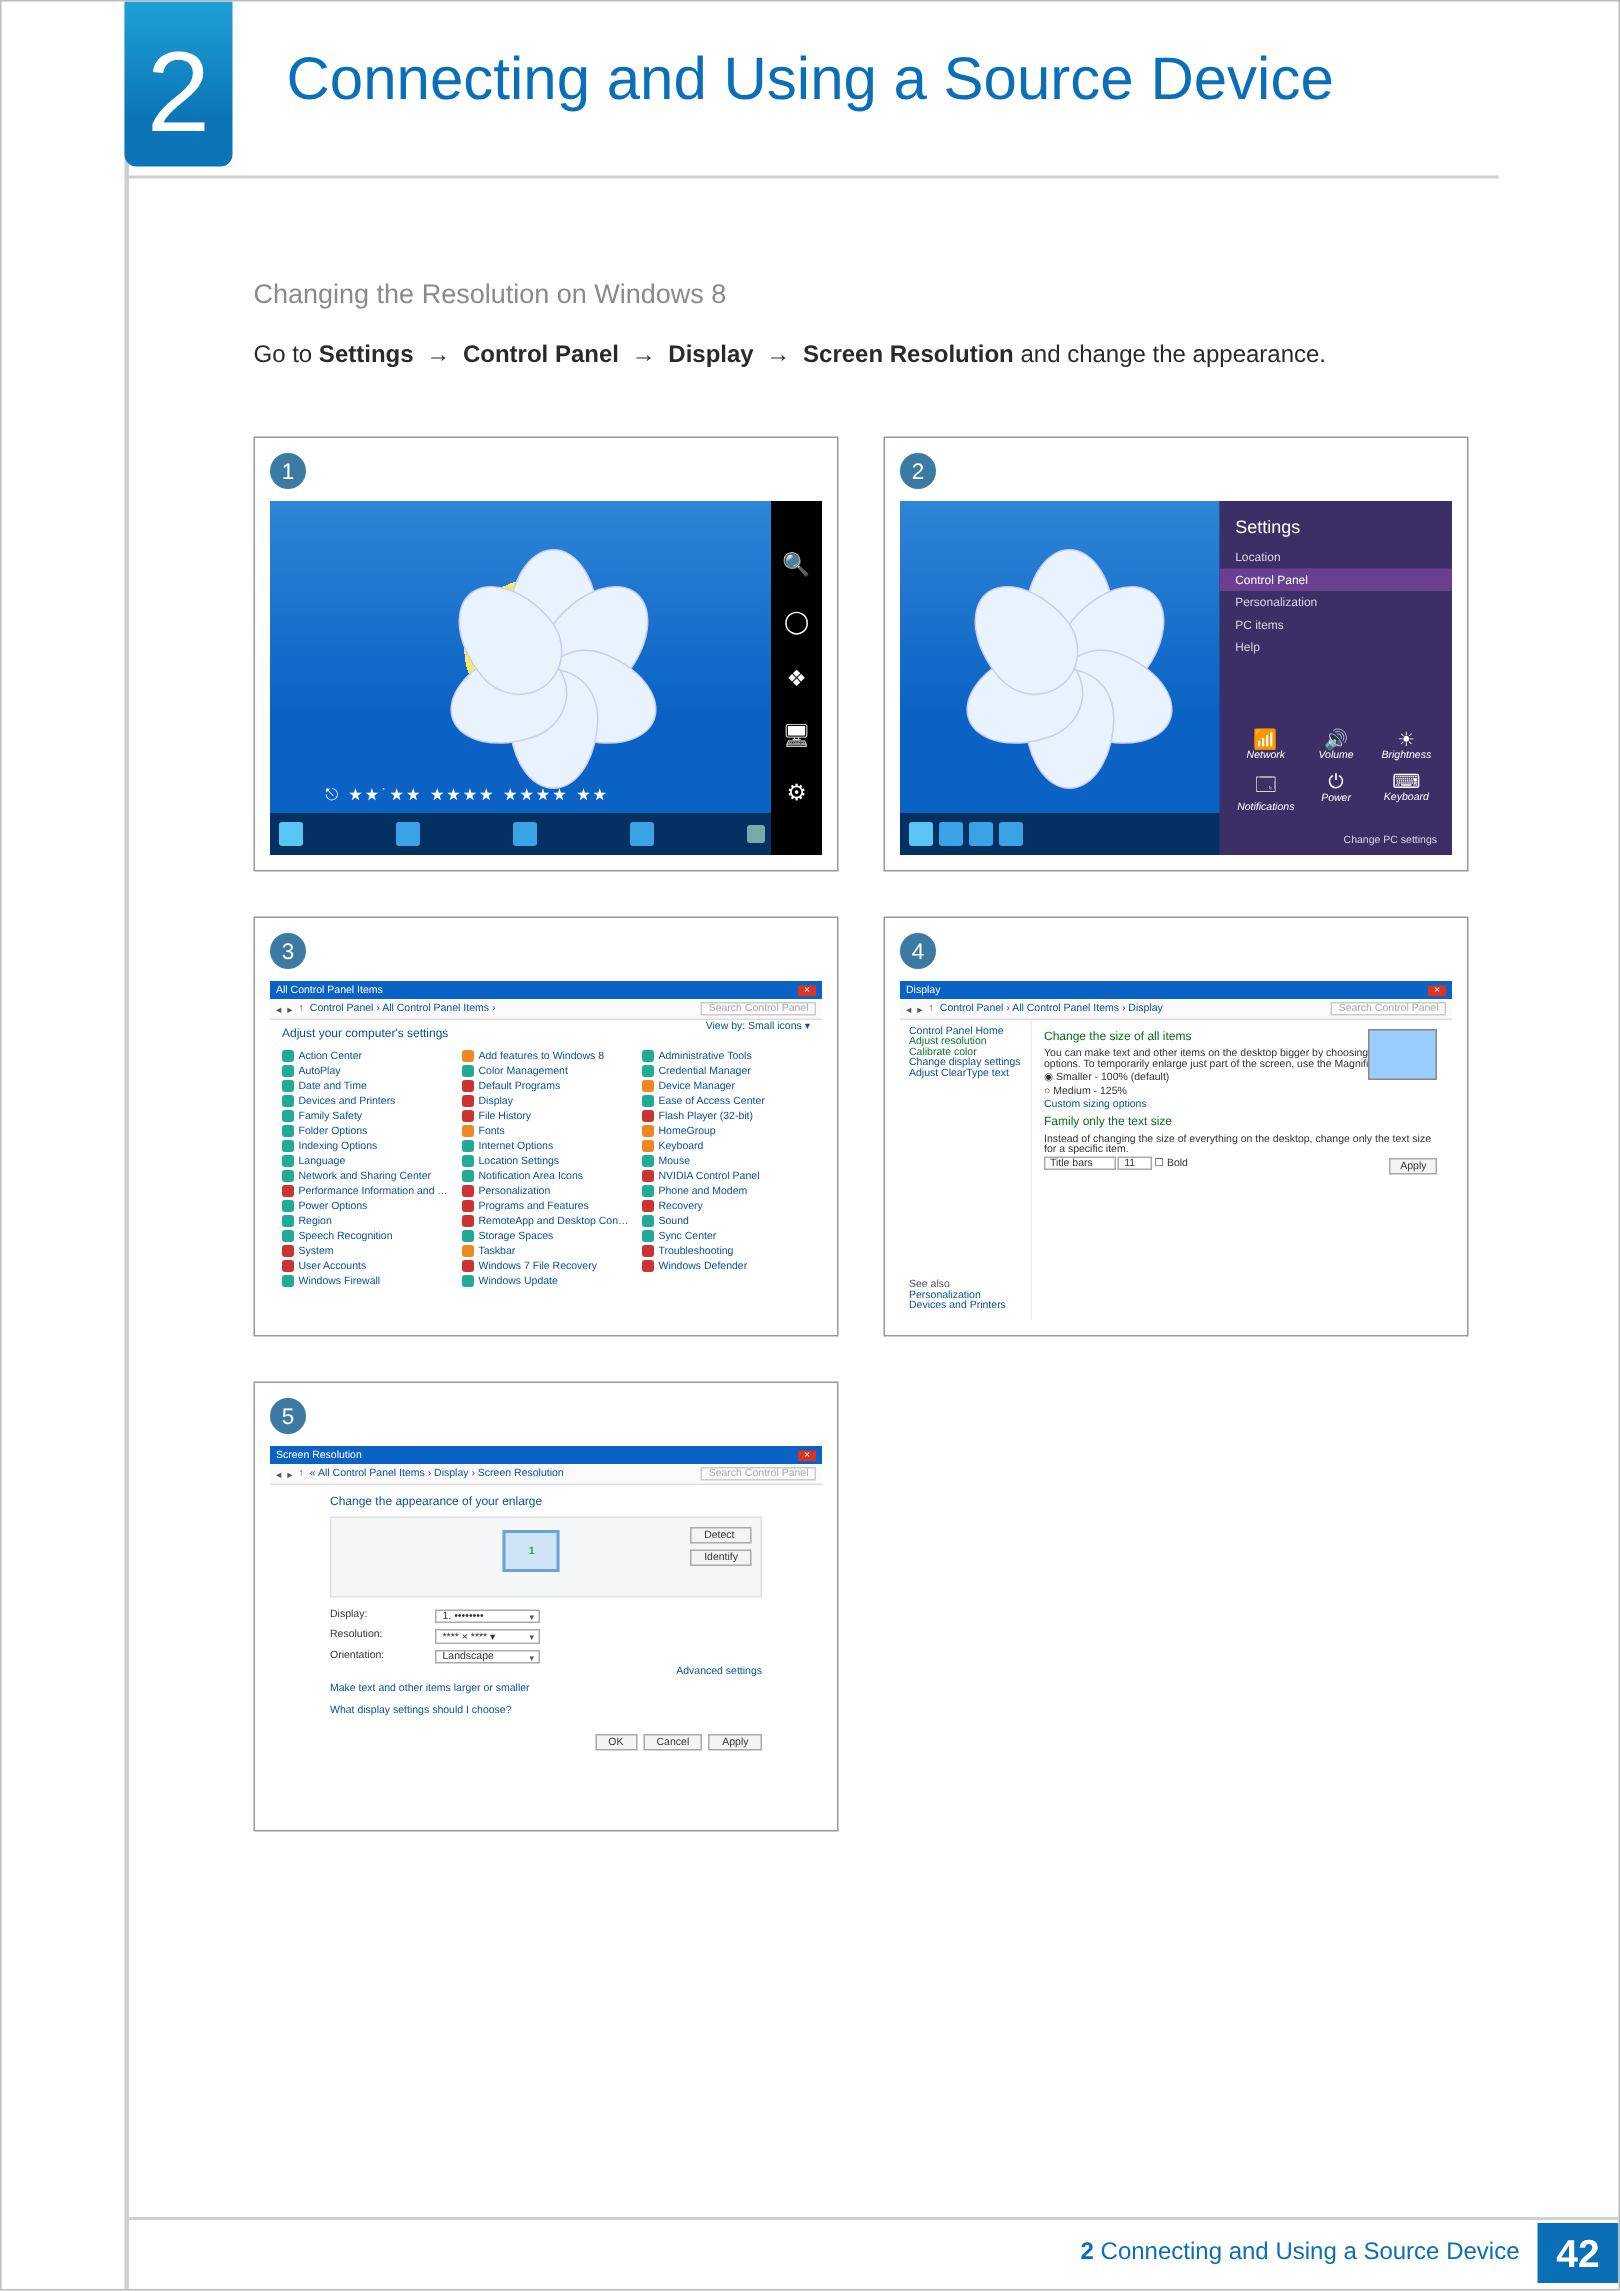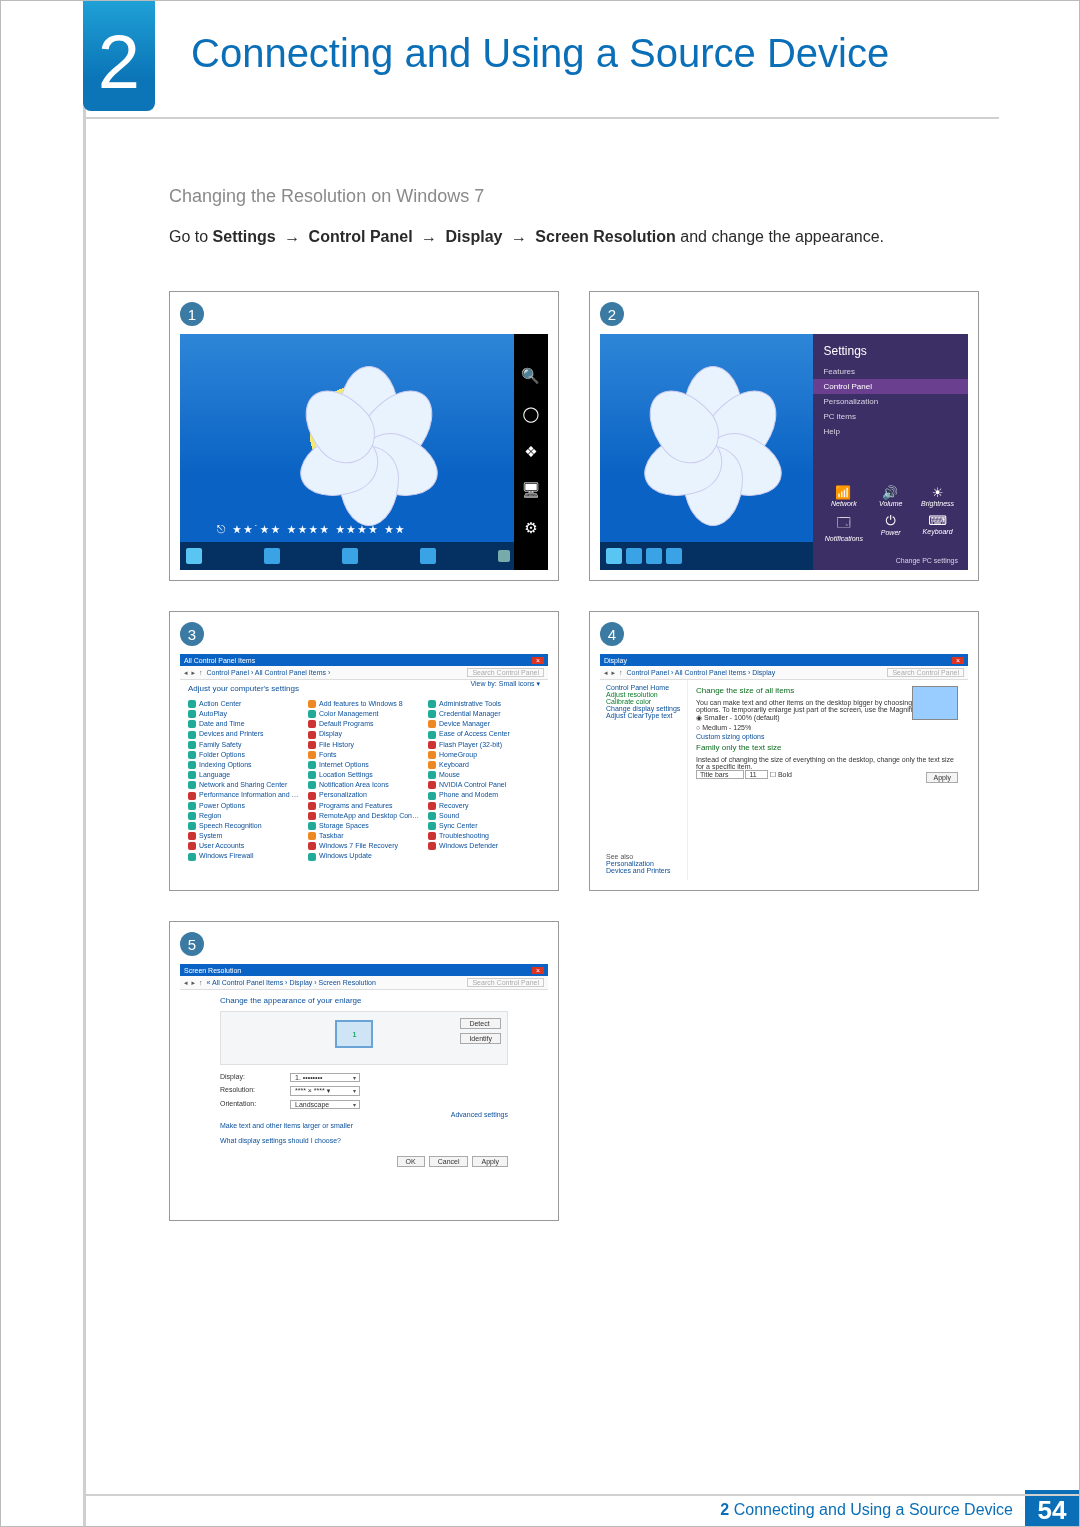--- a/index.html
+++ b/index.html
@@ -228,21 +228,21 @@
   .sr-field label { width:58px; color:#333;}
   .sr-field .sel { border:1px solid #aaa; padding:0 18px 0 4px; min-width:70px; position:relative; background:#fff;}
   .sr-field .sel::after { content:"▾"; position:absolute; right:3px; font-size:6px; color:#555;}
   .sr-links { color:#0a4f9a; padding:4px 0;}
   .sr-adv { text-align:right; color:#0a4f9a;}
   .sr-footer { text-align:right; padding-top:8px; display:flex; justify-content:flex-end; gap:4px;}
   
   .footer {
     position: absolute;
     left: 85px; right: 0; bottom: 0;
-    height: 32px;
+    height: 48px;
     display:flex; align-items:center; justify-content:flex-end;
   }
   .footer-rule {
     position:absolute; left:0; right:0; top:0; height:2px; background:#d0d0d0;
   }
   .footer-label {
     color: var(--accent-blue);
     font-size: 16px;
     padding-right: 12px;
   }
@@ -261,21 +261,21 @@
 <body>
 
 <div class="page">
   <div class="left-stripe"></div>
 
   <div class="chapter-badge">2</div>
   <div class="chapter-title">Connecting and Using a Source Device</div>
   <div class="top-rule"></div>
 
   <div class="content">
-    <div class="section-subtitle">Changing the Resolution on Windows 7</div>
+    <div class="section-subtitle">Changing the Resolution on Windows 8</div>
     <div class="instruction">
       <span>Go to </span>
       <b>Settings</b>
       <span class="arrow">→</span>
       <b>Control Panel</b>
       <span class="arrow">→</span>
       <b>Display</b>
       <span class="arrow">→</span>
       <b>Screen Resolution</b>
       <span> and change the appearance.</span>
@@ -334,21 +334,21 @@
           </div>
         </div>
         <div class="tray">
           <span class="winlogo"></span>
           <span></span>
           <span></span>
           <span></span>
         </div>
         <div class="settings-pane">
           <h4>Settings</h4>
-          <div class="item">Features</div>
+          <div class="item">Location</div>
           <div class="item hl">Control Panel</div>
           <div class="item">Personalization</div>
           <div class="item">PC items</div>
           <div class="item">Help</div>
           <div class="icon-grid">
             <div><span>📶</span><i>Network</i></div>
             <div><span>🔊</span><i>Volume</i></div>
             <div><span>☀</span><i>Brightness</i></div>
             <div><span>🗔</span><i>Notifications</i></div>
             <div><span>⏻</span><i>Power</i></div>
@@ -529,15 +529,15 @@
 
     <div></div>
   </div>
 
   <div class="footer">
     <div class="footer-rule"></div>
     <div class="footer-label">
       <b>2</b>
       <span>Connecting and Using a Source Device</span>
     </div>
-    <div class="page-number">54</div>
+    <div class="page-number">42</div>
   </div>
 </div>
 
 </body></html>

